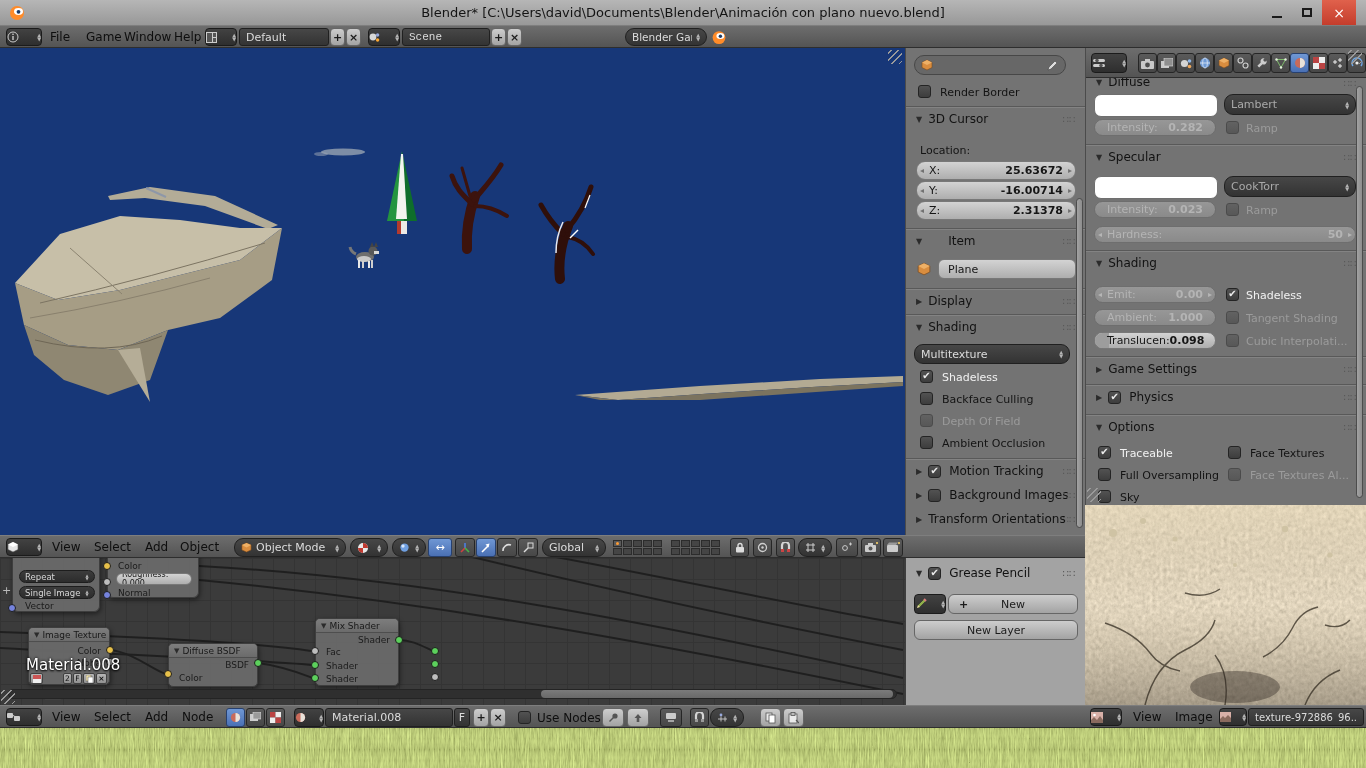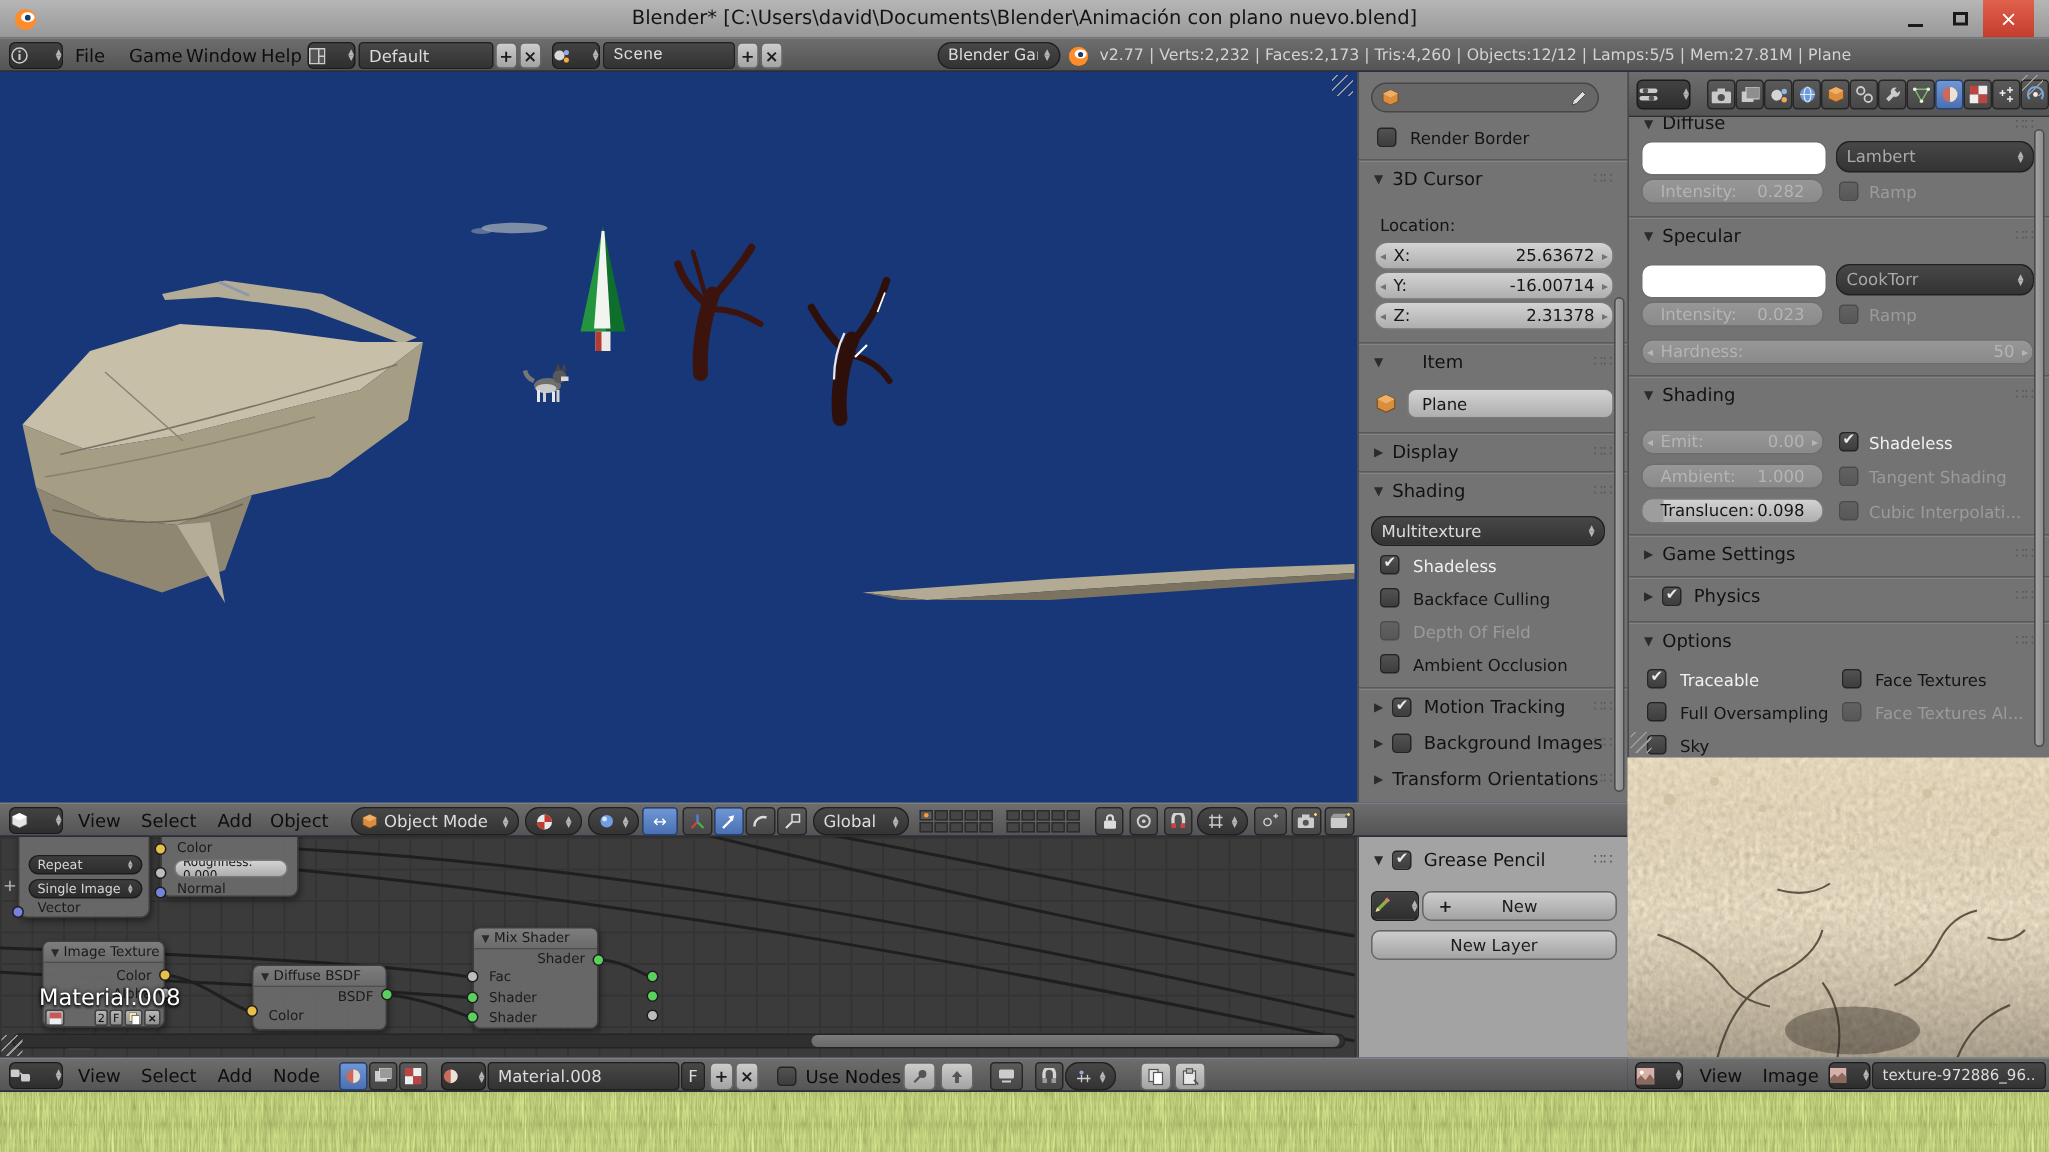--- a/index.html
+++ b/index.html
@@ -40,21 +40,21 @@
   .lbl.w{color:#f1f1f1;}
   .lbl.dis{color:#9b9b9b;}
   .chk{position:absolute;width:13px;height:13px;background:linear-gradient(#525252,#3d3d3d);
        border:1px solid #242424;border-radius:3px;box-sizing:border-box;color:#ececec;
        font-size:10px;line-height:10px;text-align:center;}
   .chk.c::after{content:"✔";}
   .chk.dim{opacity:.5;}
   .nf{position:absolute;background:linear-gradient(#d3d3d3,#aeaeae);border:1px solid #787878;
        border-radius:9px;font-size:11px;color:#161616;display:flex;align-items:center;
        padding:0 12px;box-sizing:border-box;overflow:hidden;}
-  .nf .val{margin-left:auto;}
+  .nf .val{margin-left:auto;font-weight:bold;}
   .nf.dis{background:linear-gradient(#979797,#8a8a8a);border-color:#6e6e6e;color:#b4b4b4;}
   .nf .sa-l,.nf .sa-r{position:absolute;top:0;bottom:0;display:flex;align-items:center;
        font-size:8px;color:rgba(20,20,20,.45);}
   .nf .sa-l{left:3px;}.nf .sa-r{right:3px;}
   .nf .sa-l::before{content:"◂";}.nf .sa-r::before{content:"▸";}
   .nf.dis .sa-l,.nf.dis .sa-r{color:rgba(220,220,220,.5);}
   .fill{position:absolute;left:0;top:0;bottom:0;background:#9d9d9d;}
   
   #node-editor{background-color:#3b3b3b;
     background-image:linear-gradient(#343434 1px,transparent 1px),
@@ -146,21 +146,20 @@
     <div class="btnl ic-x" style="left:507px;top:2px;width:15px;height:18px;"></div>
     <div class="dd" style="left:625px;top:2px;width:82px;height:18px;font-size:10.5px;">
       <span class="txt">Blender Game</span>
         <span class="arrows"></span>
     </div>
     <svg class="abs" style="left:711px;top:3px;" width="16" height="16" viewBox="0 0 16 16">
       <circle cx="8" cy="8.6" r="6.4" fill="#ff8b29"></circle>
         <ellipse cx="9.4" cy="7" rx="4" ry="3" fill="#fff"></ellipse>
         <circle cx="9.4" cy="7.3" r="1.7" fill="#1b3a66"></circle>
     </svg>
-    <div class="abs" style="left:733px;top:0;line-height:22px;font-size:10.5px;color:#d2d2d2;white-space:nowrap;">v2.77 | Verts:2,232 | Faces:2,173 | Tris:4,260 | Objects:12/12 | Lamps:5/5 | Mem:27.81M | Plane</div>
   </div>
 
   <svg class="abs" style="left:0;top:48px;" width="905" height="487" viewBox="0 0 905 487">
     <rect width="905" height="487" fill="#173778"></rect>
     <g>
       <polygon points="108,148 150,139 215,148 278,177 268,181 205,158 145,150 110,152" fill="#b3ac97"></polygon>
       <path d="M146,140 L166,149" stroke="#8e97a8" stroke-width="2" fill="none"></path>
       <polygon points="15,235 60,186 120,168 180,172 240,180 282,180 240,212 180,227 120,242 58,252" fill="#c7bfa8"></polygon>
       <polygon points="15,235 58,252 120,242 180,227 240,212 282,180 272,232 220,270 168,282 118,302 68,297 24,277" fill="#a69d85"></polygon>
       <polygon points="24,277 68,297 118,302 168,282 150,332 108,347 64,332 34,307" fill="#8f8772"></polygon>

